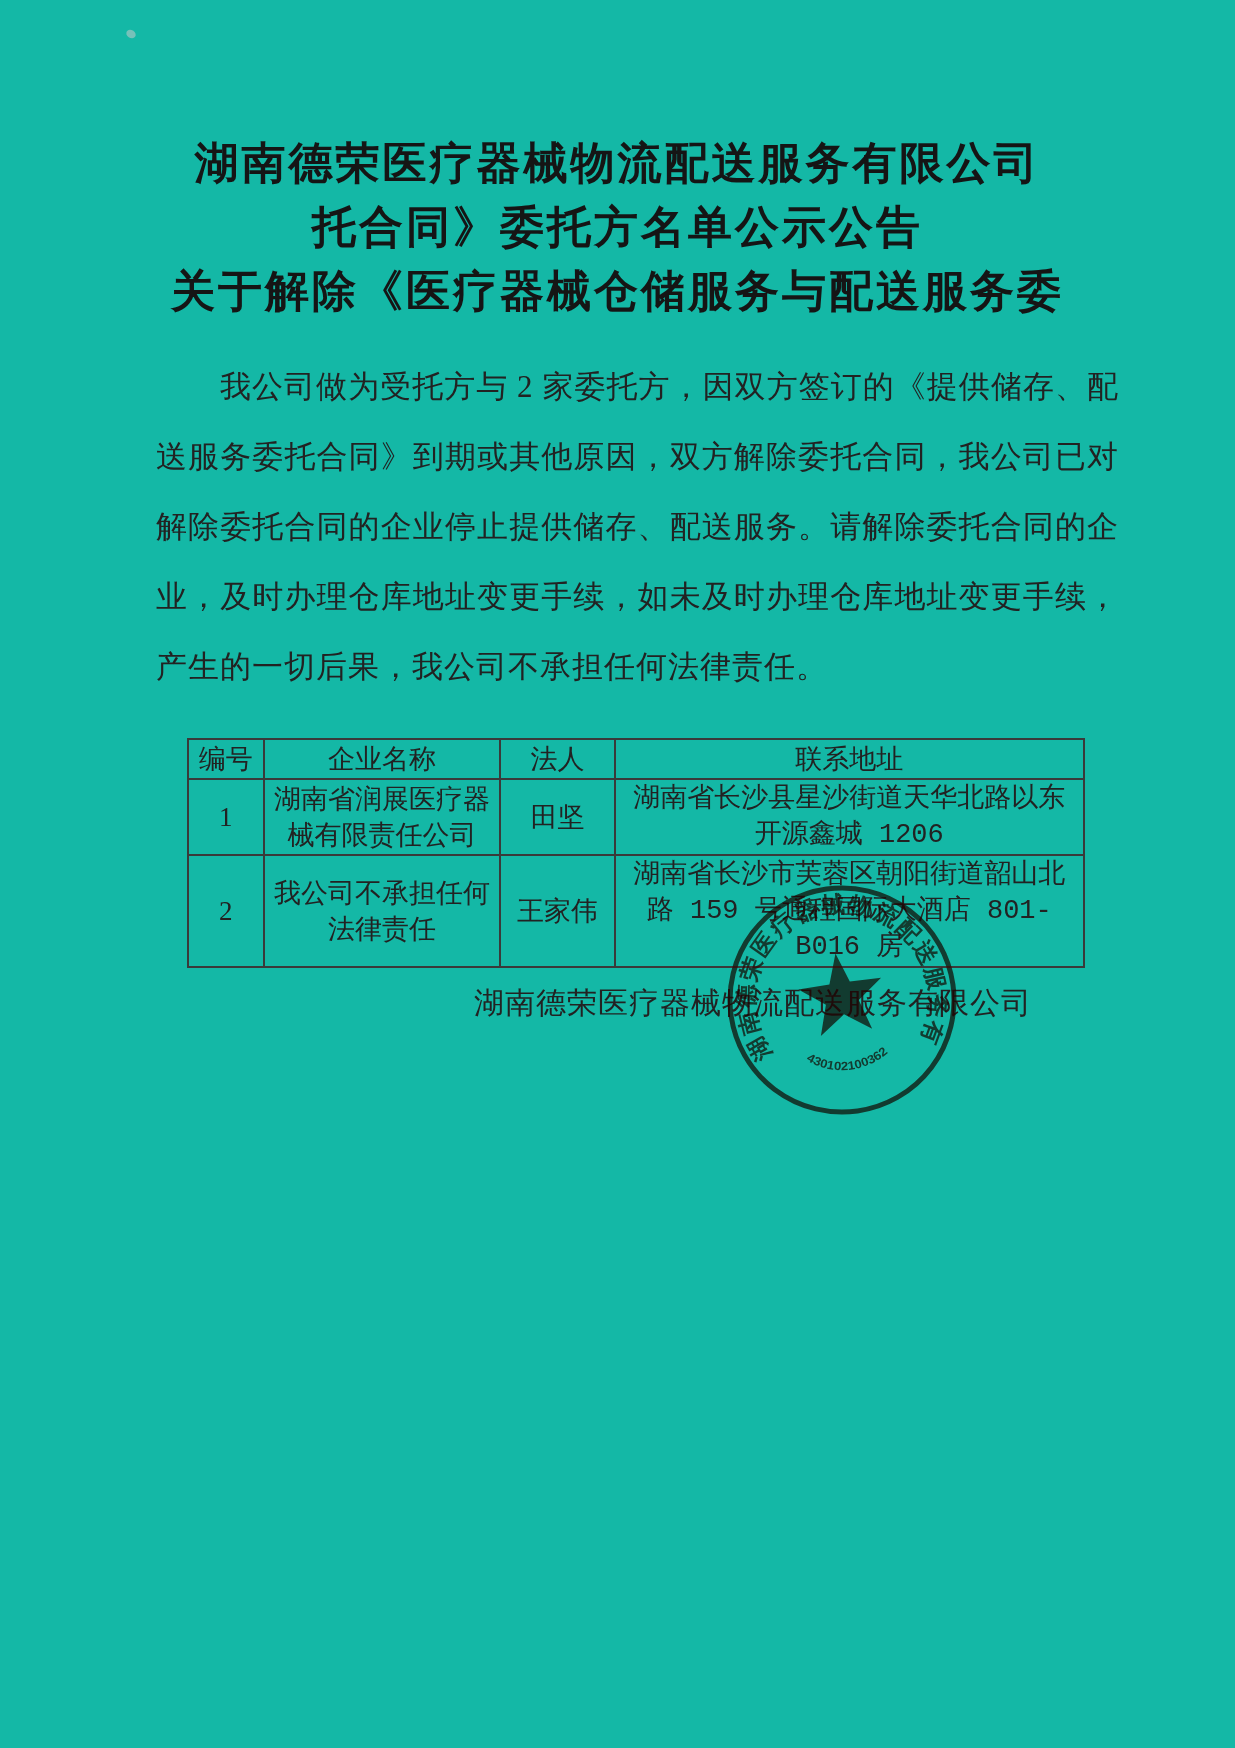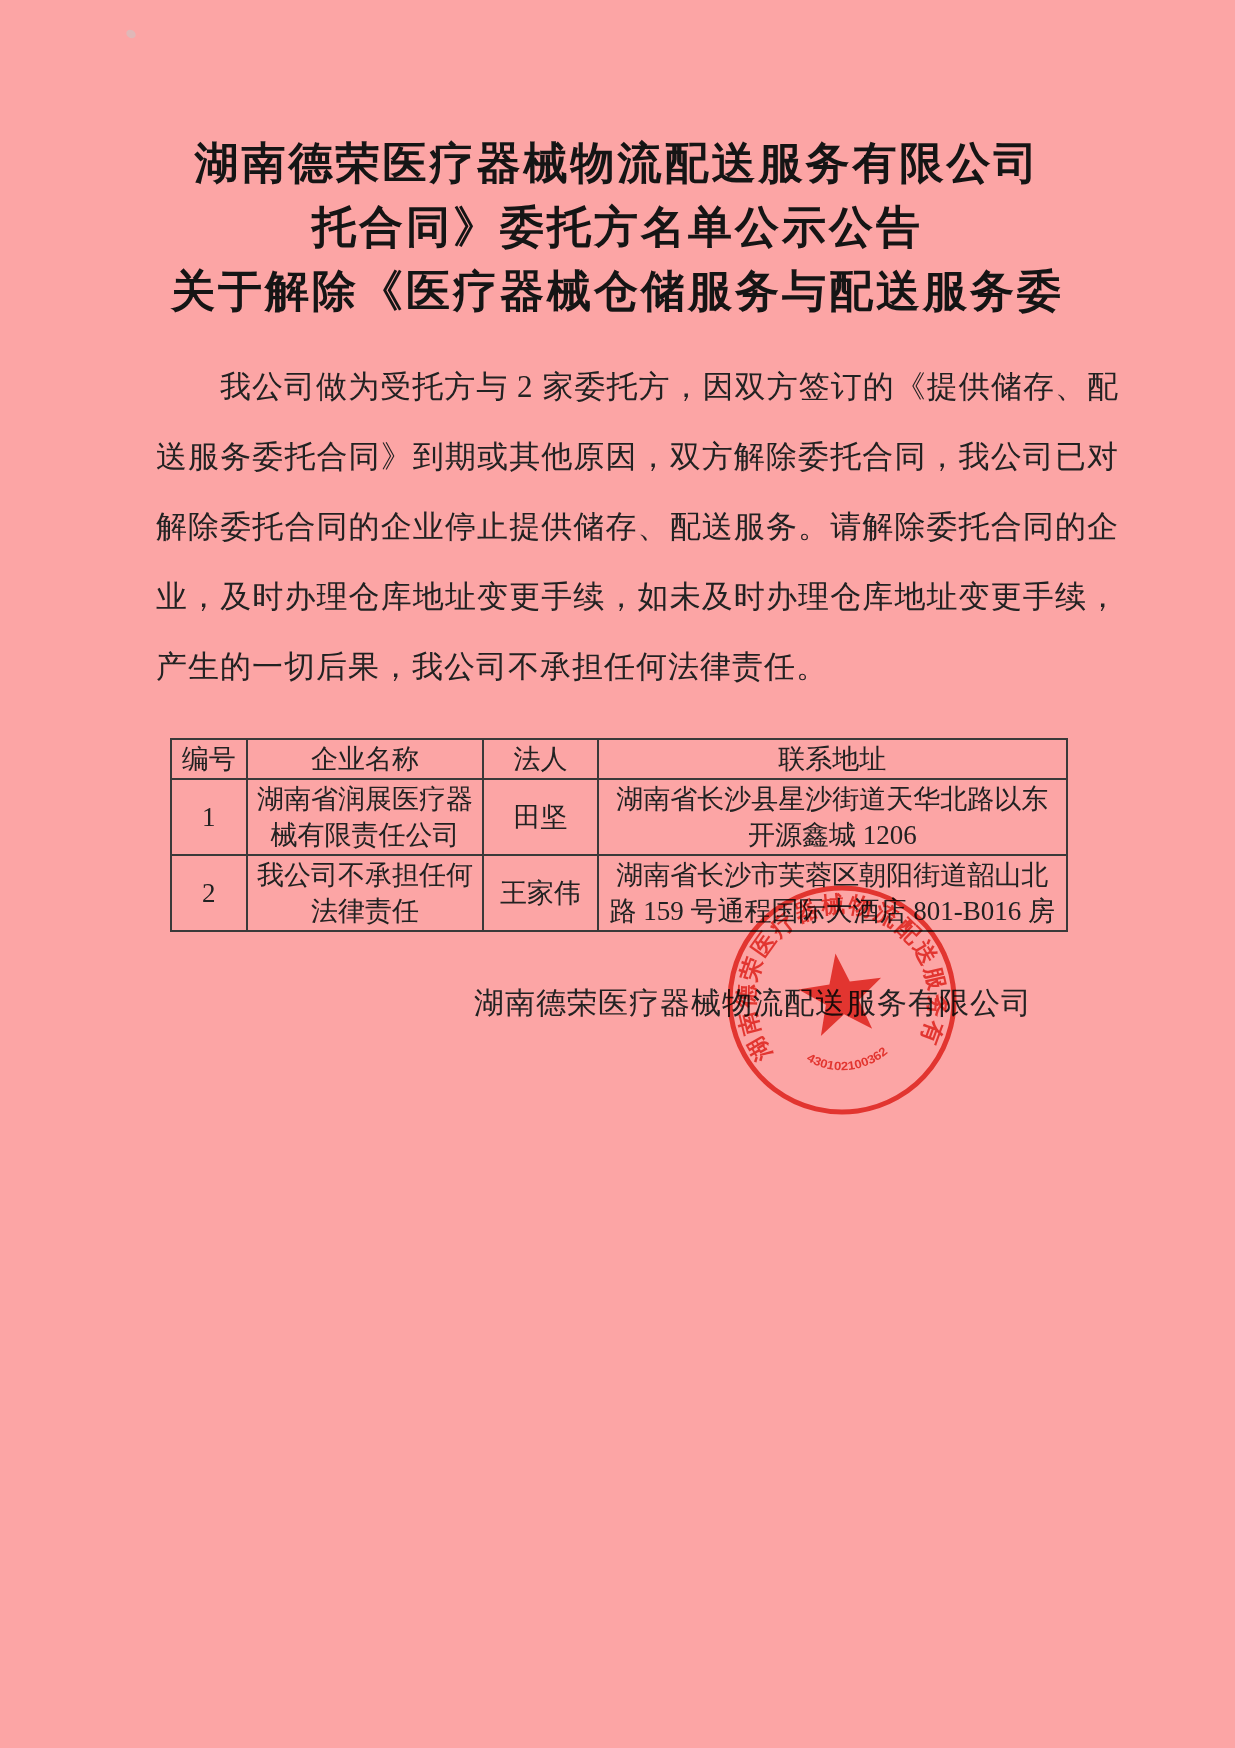--- a/index.html
+++ b/index.html
@@ -1,20 +1,20 @@
 <!DOCTYPE html>
 <html><head>
 <meta charset="utf-8">
 <style>
   html,body{margin:0;padding:0;background:#e8e8e8;}
   .page{
     position:relative;
     width:1235px;height:1748px;
     margin:0 auto;
-    background:#fca5a5;
+    background:#14b8a6;
     font-family:"Liberation Serif","DejaVu Serif",serif;
     color:#1f1f1f;
     overflow:hidden;
   }
   .scan-artifact{
     position:absolute;left:126px;top:30px;width:10px;height:8px;
     background:#c9c9c9;border-radius:50%;opacity:.55;transform:rotate(35deg);
   }
   .title{
     position:absolute;top:132px;left:0;width:100%;
@@ -27,33 +27,33 @@
     position:absolute;top:336px;left:140px;width:963px;
     font-size:31px;line-height:70px;letter-spacing:1px;
     text-align:justify;text-indent:64px;
     color:#222;margin:16px;
   }
   .list-heading{
     position:absolute;top:690px;left:215px;
     font-size:30px;letter-spacing:1px;color:#222;
   }
   table.roster{
-    position:absolute;top:738px;left:170px;
+    position:absolute;top:738px;left:187px;
     width:898px;border-collapse:collapse;table-layout:fixed;
     font-size:27px;color:#222;
   }
   table.roster th,table.roster td{
     border:2px solid #3a3a3a;
     padding:1px 8px;
     text-align:center;vertical-align:middle;
     font-weight:400;line-height:36px;
   }
   table.roster th{height:30px;font-size:27px;}
   table.roster td{height:70px;}
-  td.addr{text-align:left;padding-left:12px;}
+  td.addr{text-align:left;padding-left:12px;font-family:Liberation Mono, monospace;}
   .col-no{width:74px;}
   .col-company{width:232px;}
   .col-legal{width:112px;}
   .col-addr{width:460px;}
   .signature{
     position:absolute;top:983px;right:203px;
     font-size:30px;letter-spacing:1px;color:#222;white-space:nowrap;
   }
   .doc-date{
     position:absolute;top:1052px;right:190px;

